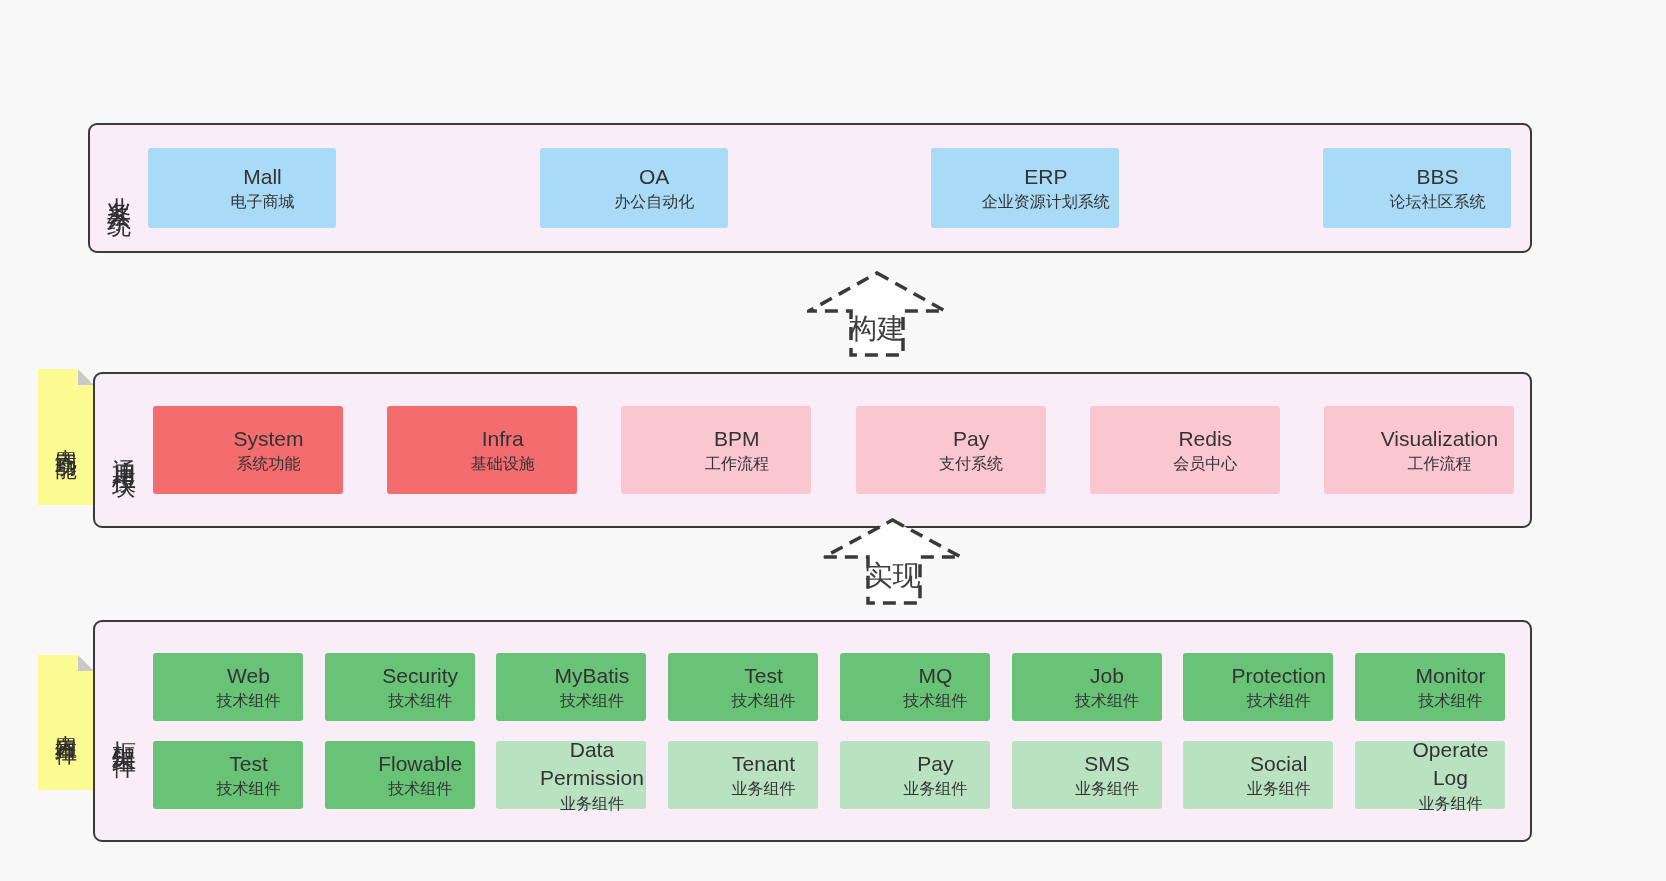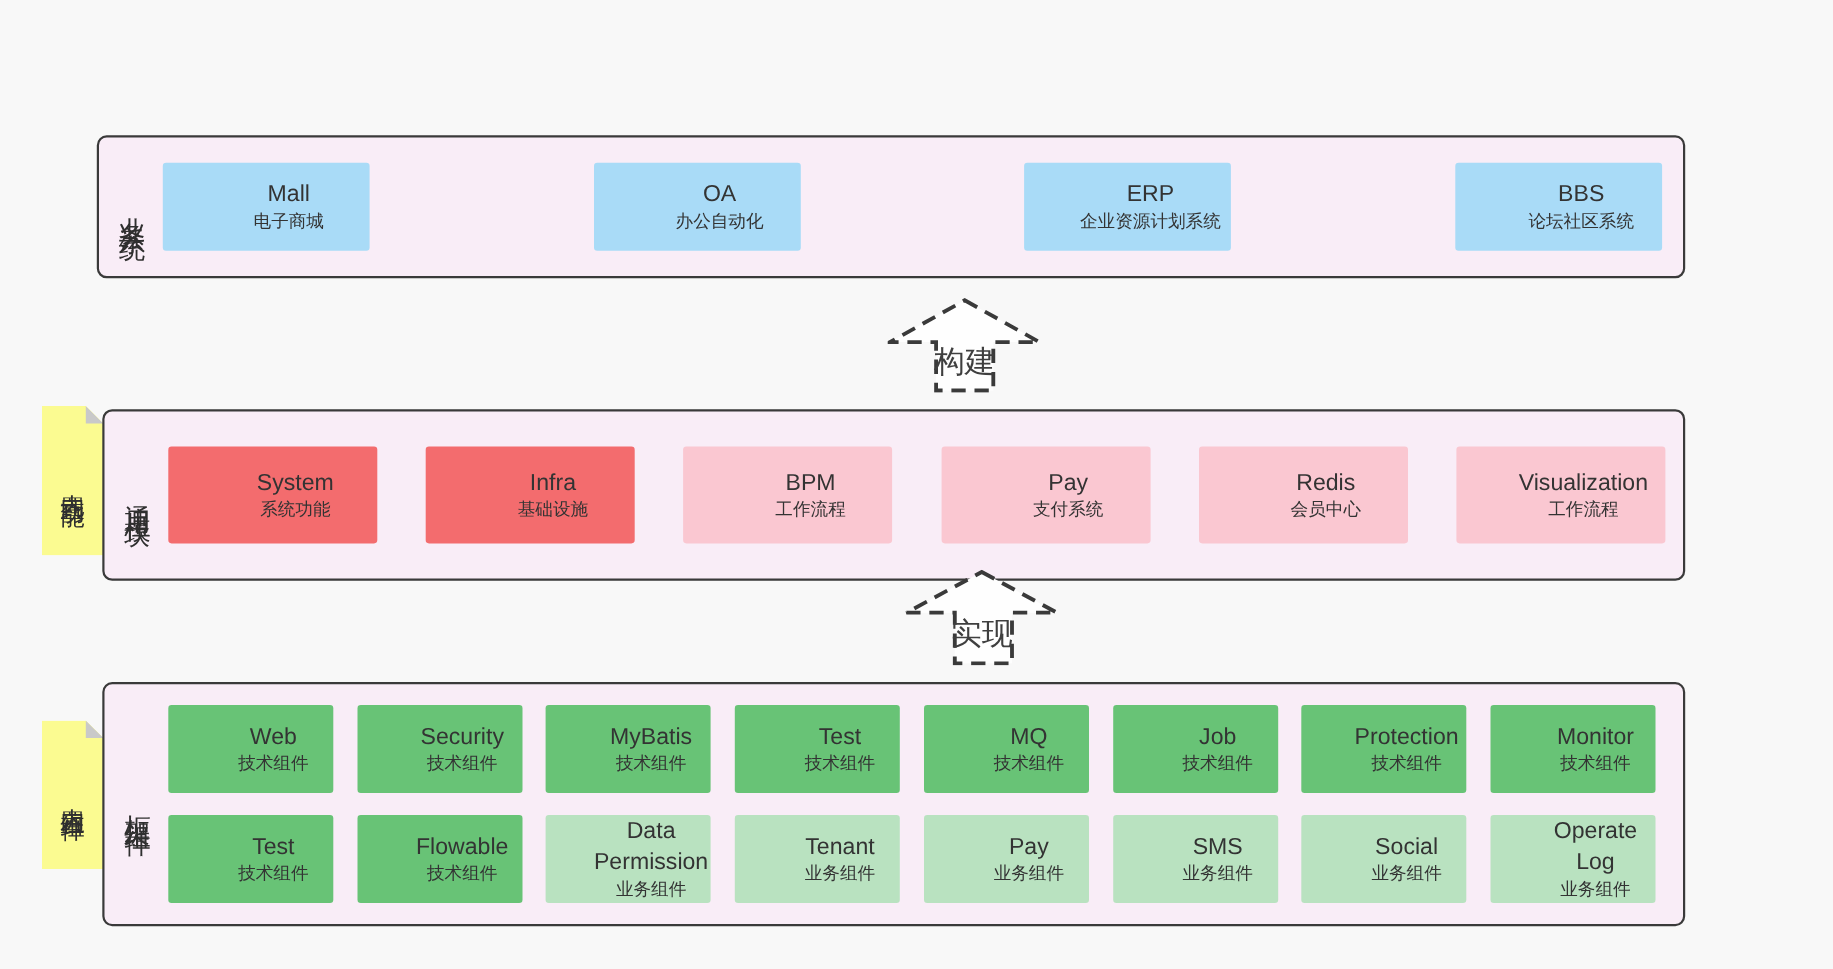--- a/index.html
+++ b/index.html
@@ -46,21 +46,21 @@
   }
   .panel-grid .panel-row{flex:none;}
   .box{
     border-radius:3px;display:flex;flex-direction:column;
     align-items:center;justify-content:center;text-align:center;
     line-height:1.35;
     padding-left:41px;
   }
   .band1 .box{width:188px;height:80px;}
   .band2 .box{width:190px;height:88px;}
-  .band3 .box{width:150px;height:80px;}
+  .band3 .box{width:150px;height:68px;}
   .box-title{font-size:21px;}
   .box-sub{font-size:16px;text-align:center;}
   .blue{background:var(--blue);}
   .red{background:var(--red);}
   .pink{background:var(--pink);}
   .green{background:var(--green);}
   .lightgreen{background:var(--light-green);}
   .sticky{
     position:absolute;width:56px;background:var(--sticky-yellow);
     clip-path:polygon(0 0,calc(100% - 16px) 0,100% 16px,100% 100%,0 100%);

